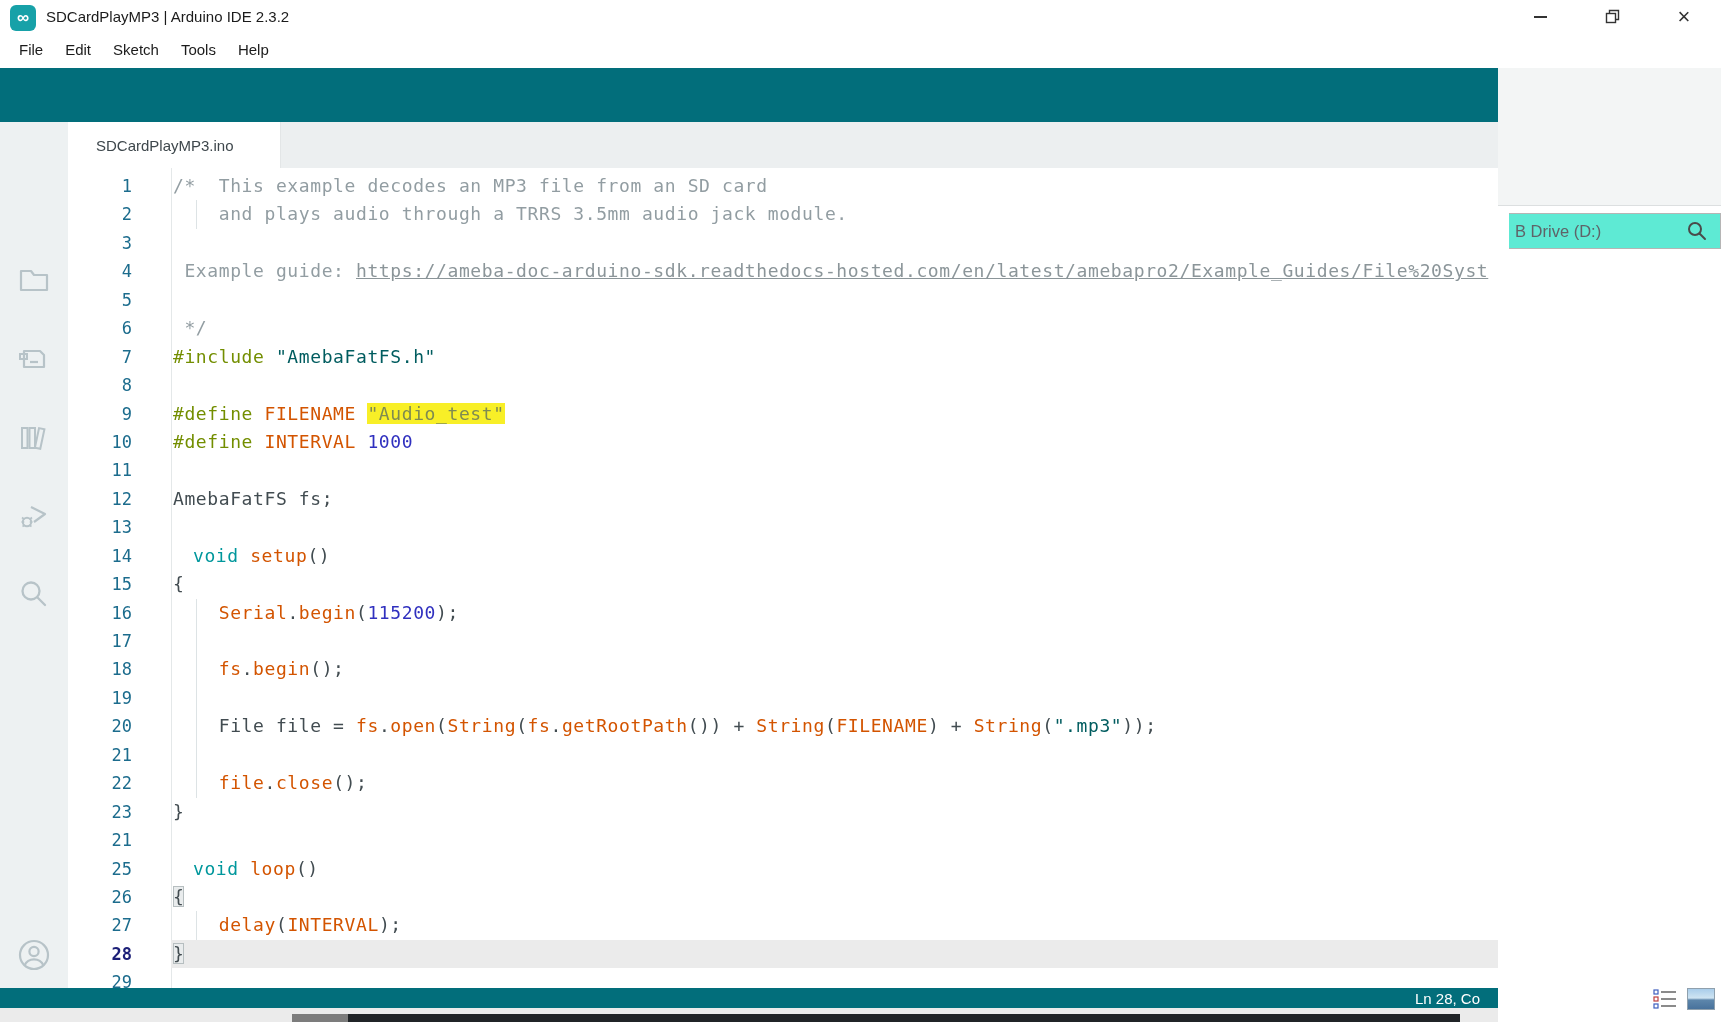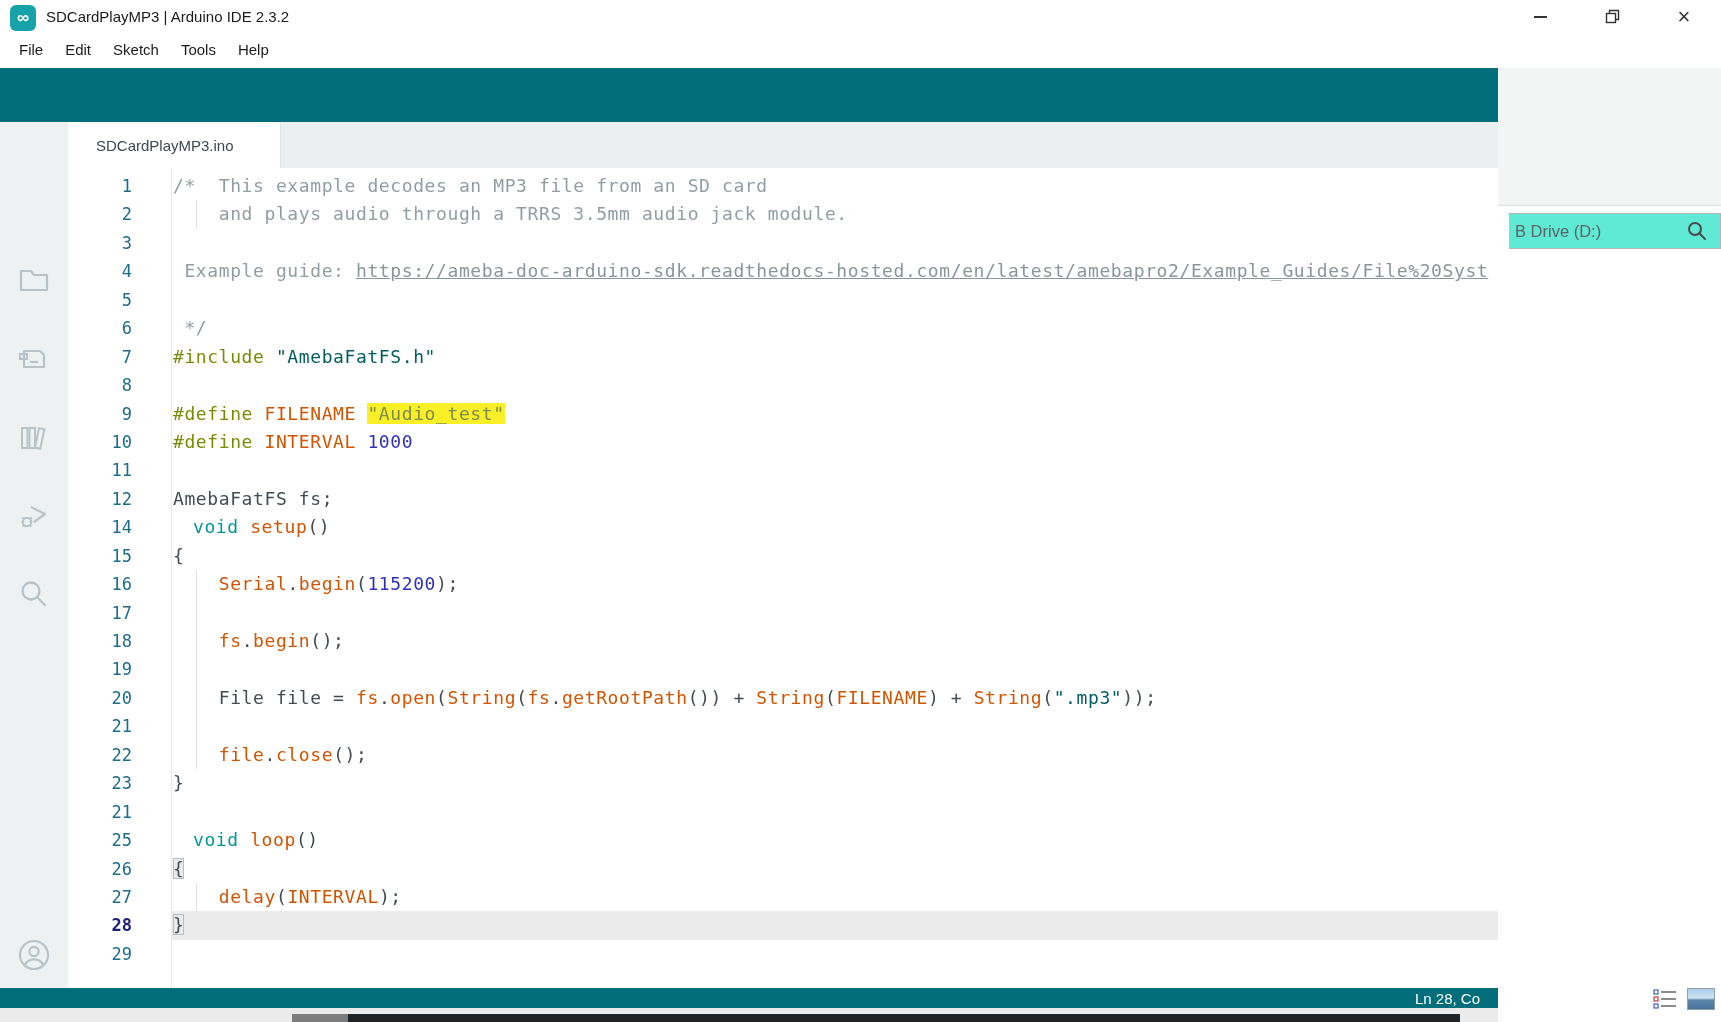--- a/index.html
+++ b/index.html
@@ -202,20 +202,21 @@
       <div class="code-line"><span class="ln">3</span><div class="code-text"></div></div>
       <div class="code-line"><span class="ln">4</span><div class="code-text"><span class="tk-cm"> Example guide: </span><span class="tk-url">https://ameba-doc-arduino-sdk.readthedocs-hosted.com/en/latest/amebapro2/Example_Guides/File%20Syst</span></div></div>
       <div class="code-line"><span class="ln">5</span><div class="code-text"></div></div>
       <div class="code-line"><span class="ln">6</span><div class="code-text"><span class="tk-cm"> */</span></div></div>
       <div class="code-line"><span class="ln">7</span><div class="code-text"><span class="tk-kw">#include</span><span class="tk-def"> </span><span class="tk-str">"AmebaFatFS.h"</span></div></div>
       <div class="code-line"><span class="ln">8</span><div class="code-text"></div></div>
       <div class="code-line"><span class="ln">9</span><div class="code-text"><span class="tk-kw">#define</span><span class="tk-def"> </span><span class="tk-fn">FILENAME</span><span class="tk-def"> </span><span class="tk-hl">"Audio_test"</span></div></div>
       <div class="code-line"><span class="ln">10</span><div class="code-text"><span class="tk-kw">#define</span><span class="tk-def"> </span><span class="tk-fn">INTERVAL</span><span class="tk-def"> </span><span class="tk-num">1000</span></div></div>
       <div class="code-line"><span class="ln">11</span><div class="code-text"></div></div>
       <div class="code-line"><span class="ln">12</span><div class="code-text"><span class="tk-def">AmebaFatFS fs;</span></div></div>
+      <div class="code-line"><span class="ln">13</span><div class="code-text"></div></div>
       <div class="code-line"><span class="ln">14</span><div class="code-text"><span class="tk-type">void</span><span class="tk-def"> </span><span class="tk-fn">setup</span><span class="tk-def">()</span></div></div>
       <div class="code-line"><span class="ln">15</span><div class="code-text"><span class="tk-def">{</span></div></div>
       <div class="code-line"><span class="ln">16</span><div class="code-text"><span class="guide" style="left: 24.88px;"></span><span class="tk-def">    </span><span class="tk-fn">Serial</span><span class="tk-def">.</span><span class="tk-fn">begin</span><span class="tk-def">(</span><span class="tk-num">115200</span><span class="tk-def">);</span></div></div>
       <div class="code-line"><span class="ln">17</span><div class="code-text"><span class="guide" style="left: 24.88px;"></span></div></div>
       <div class="code-line"><span class="ln">18</span><div class="code-text"><span class="guide" style="left: 24.88px;"></span><span class="tk-def">    </span><span class="tk-fn">fs</span><span class="tk-def">.</span><span class="tk-fn">begin</span><span class="tk-def">();</span></div></div>
       <div class="code-line"><span class="ln">19</span><div class="code-text"><span class="guide" style="left: 24.88px;"></span></div></div>
       <div class="code-line"><span class="ln">20</span><div class="code-text"><span class="guide" style="left: 24.88px;"></span><span class="tk-def">    File file = </span><span class="tk-fn">fs</span><span class="tk-def">.</span><span class="tk-fn">open</span><span class="tk-def">(</span><span class="tk-fn">String</span><span class="tk-def">(</span><span class="tk-fn">fs</span><span class="tk-def">.</span><span class="tk-fn">getRootPath</span><span class="tk-def">()) + </span><span class="tk-fn">String</span><span class="tk-def">(</span><span class="tk-fn">FILENAME</span><span class="tk-def">) + </span><span class="tk-fn">String</span><span class="tk-def">(</span><span class="tk-str">".mp3"</span><span class="tk-def">));</span></div></div>
       <div class="code-line"><span class="ln">21</span><div class="code-text"><span class="guide" style="left: 24.88px;"></span></div></div>
       <div class="code-line"><span class="ln">22</span><div class="code-text"><span class="guide" style="left: 24.88px;"></span><span class="tk-def">    </span><span class="tk-fn">file</span><span class="tk-def">.</span><span class="tk-fn">close</span><span class="tk-def">();</span></div></div>
       <div class="code-line"><span class="ln">23</span><div class="code-text"><span class="tk-def">}</span></div></div>

